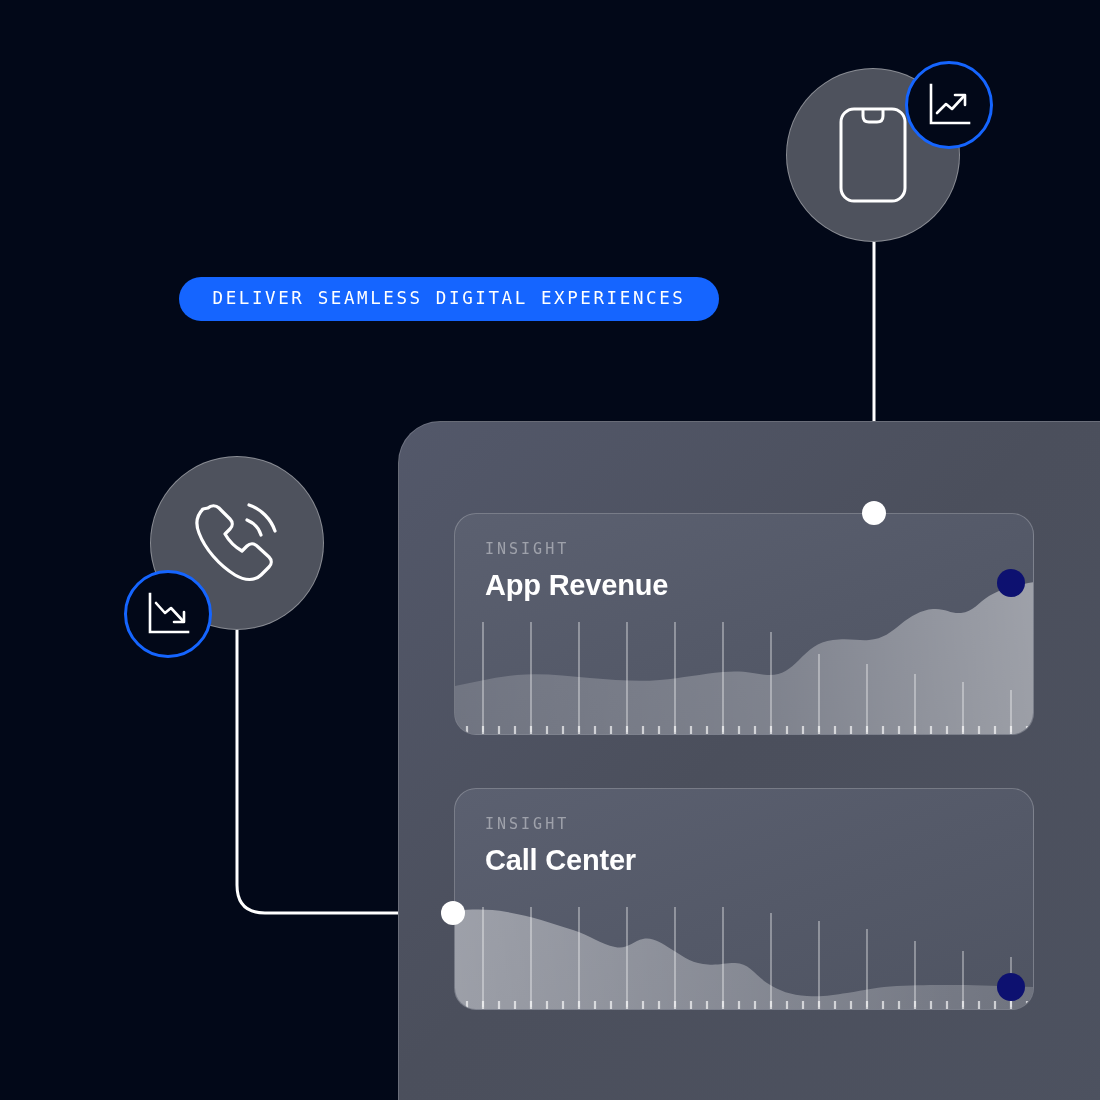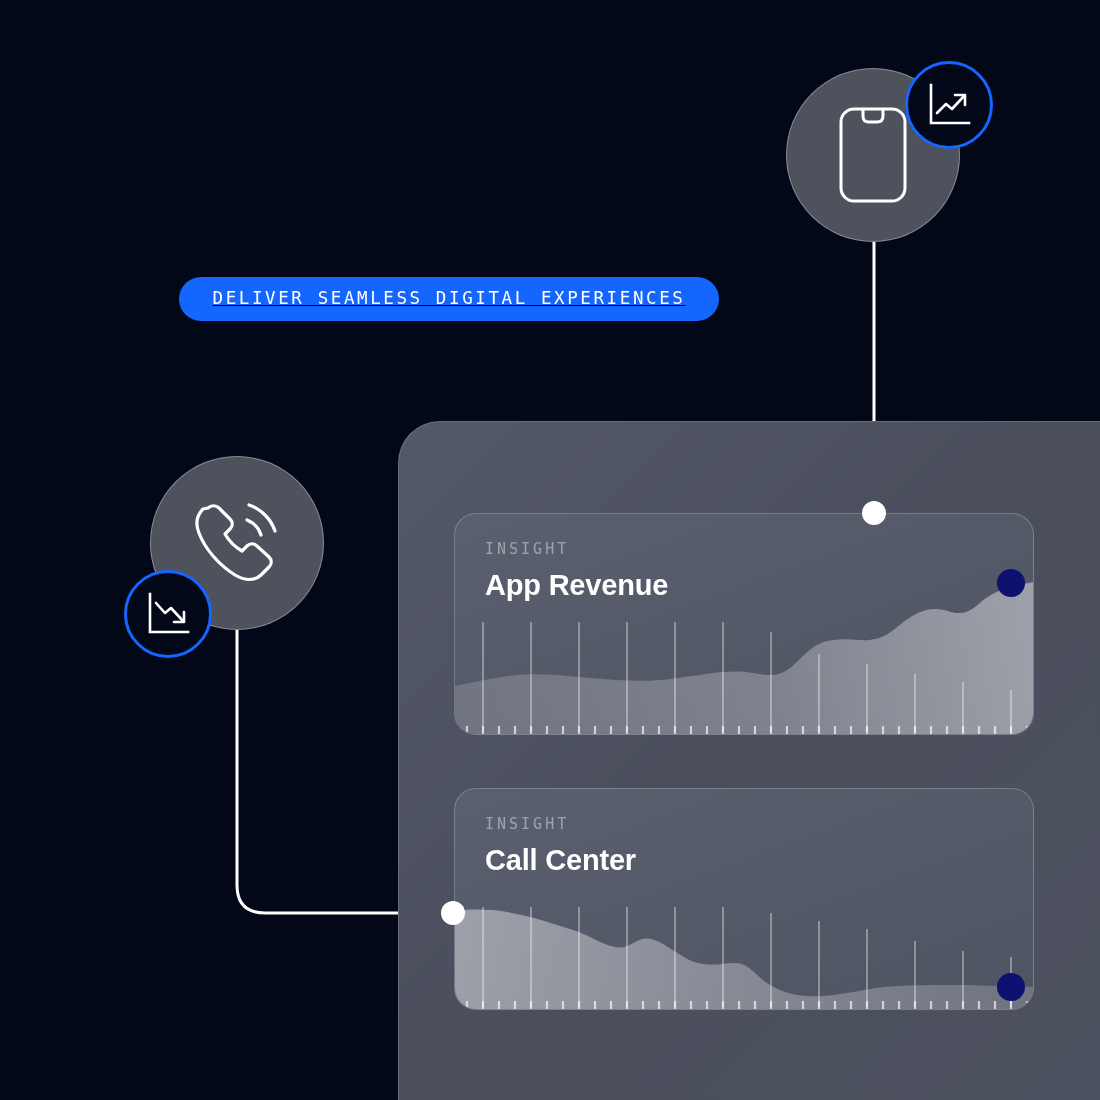--- a/index.html
+++ b/index.html
@@ -29,21 +29,20 @@
     left: 179px;
     top: 277px;
     width: 540px;
     height: 44px;
     border-radius: 22px;
     background: #1565ff;
     display: flex;
     align-items: center;
     justify-content: center;
     box-sizing: border-box;
-    text-decoration: underline;
   }
   .pill-text {
     font-family: "DejaVu Sans Mono", monospace;
     font-size: 17.5px;
     letter-spacing: 2.6px;
     color: #ffffff;
     white-space: nowrap;
     line-height: 1;
   }
 

